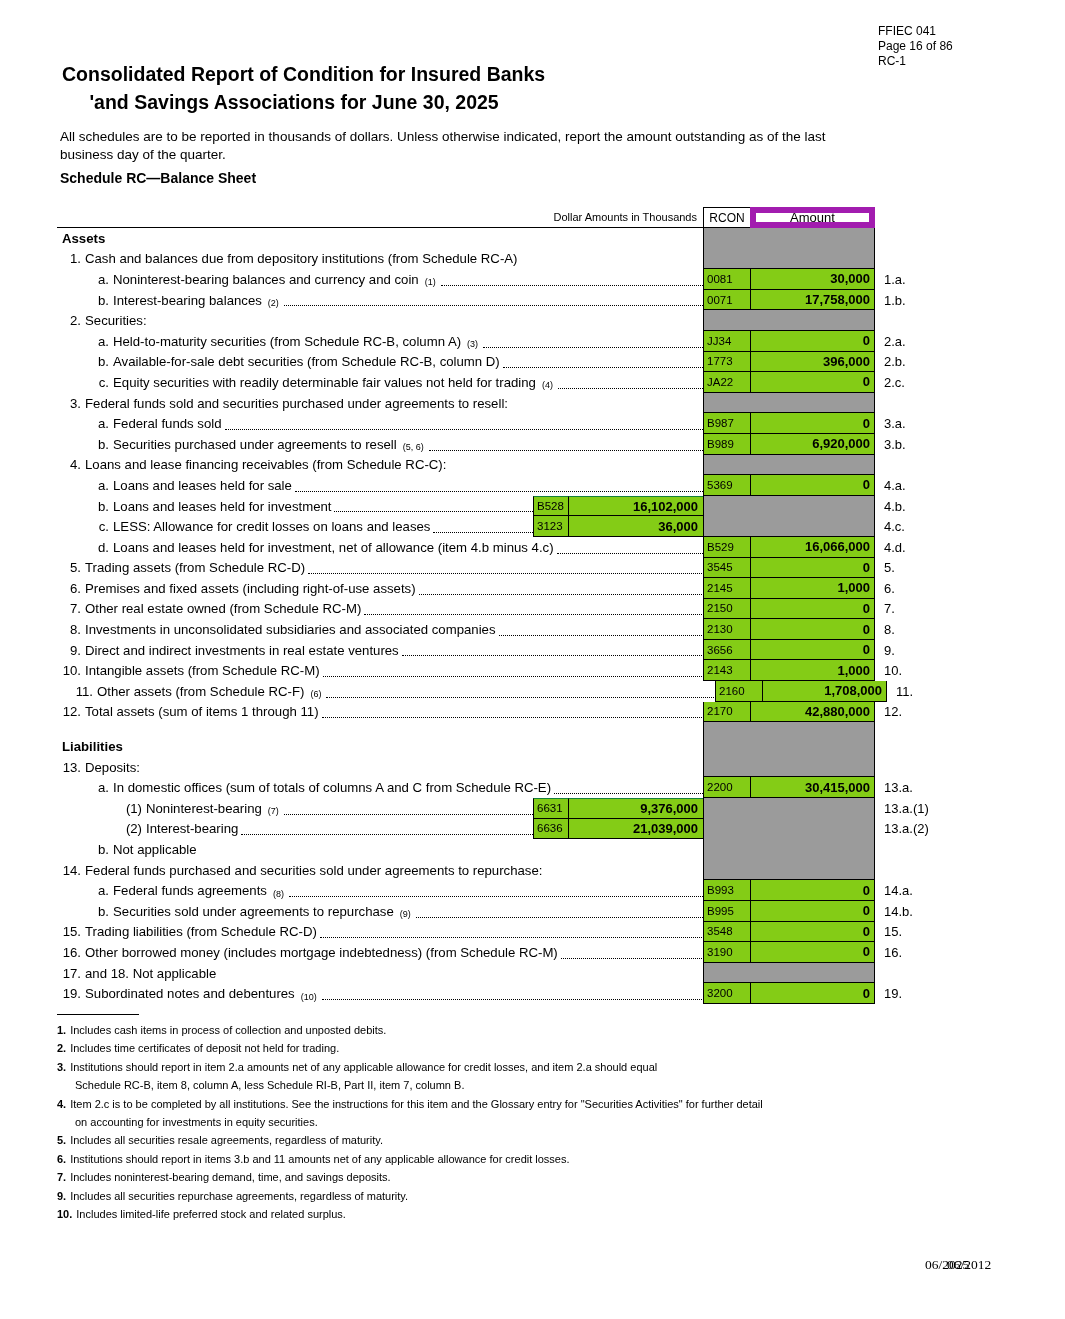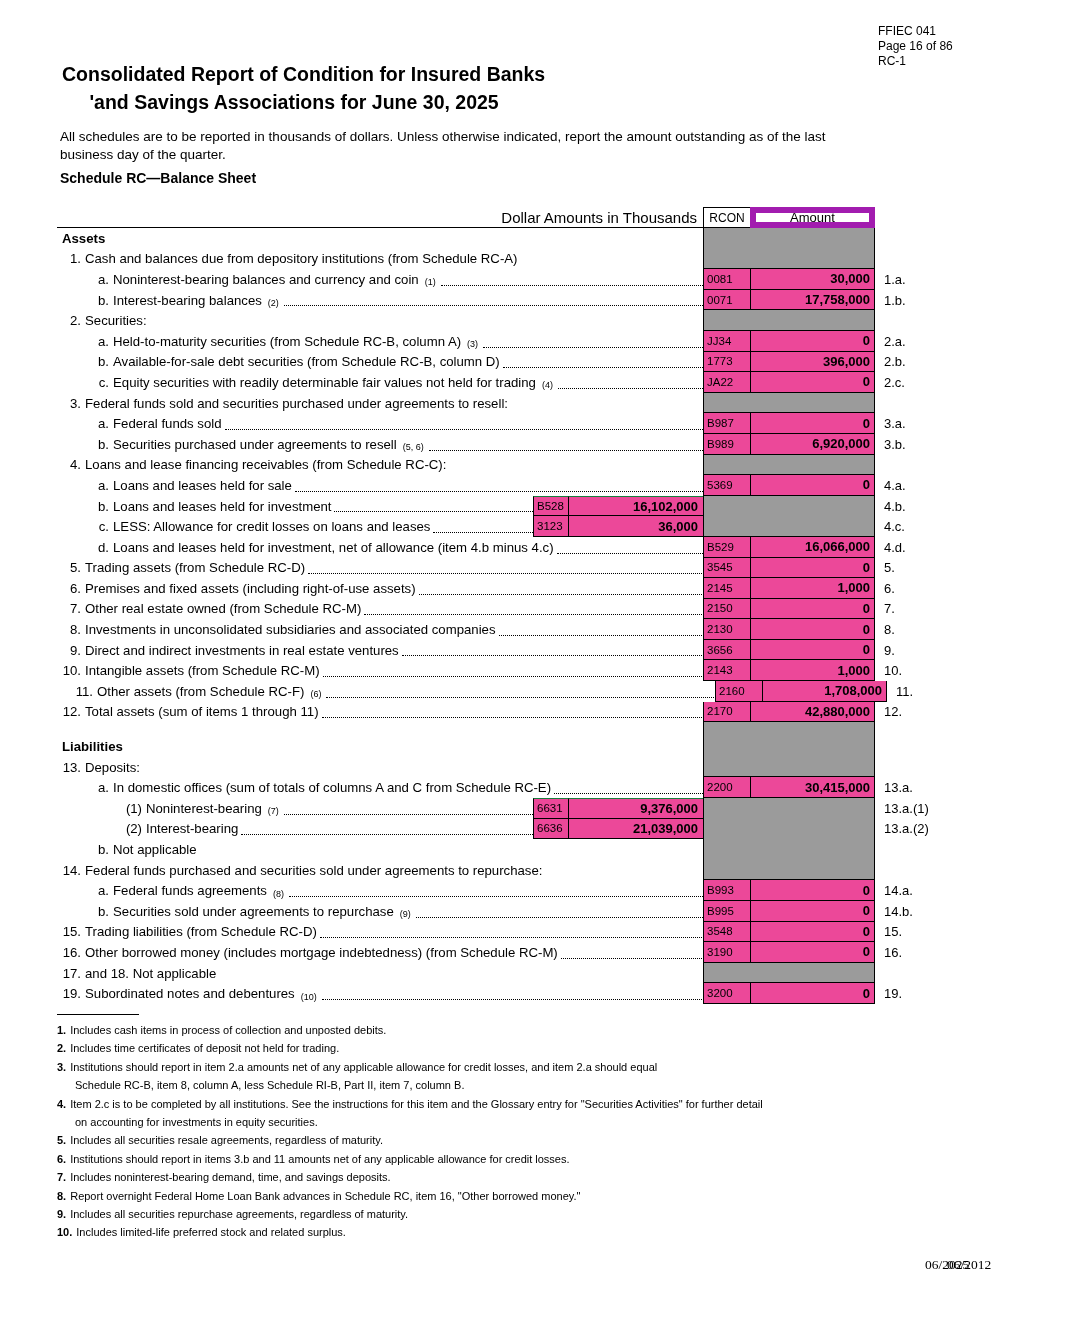--- a/index.html
+++ b/index.html
@@ -8,38 +8,38 @@
   .ffiec-block{position:absolute;left:878px;top:24px;font-size:12px;line-height:15px;}
   .title{position:absolute;left:62px;top:60px;font-size:19.5px;font-weight:bold;line-height:28px;text-align:center;}
   .title .t2{margin-left:-19px;}
   .intro{position:absolute;left:60px;top:128px;width:812px;font-size:13.5px;line-height:18px;}
   .schedule-title{position:absolute;left:60px;top:170px;font-size:14px;font-weight:bold;}
 
   .rc-table{position:absolute;left:57px;top:207px;width:818px;}
   .hdr-row{position:relative;width:818px;height:21px;}
   .hdr-row>div{position:absolute;top:0;height:100%;box-sizing:border-box;display:flex;align-items:center;}
   .hdr-left{left:0;width:646px;justify-content:flex-end;padding-right:6px;
-            border-bottom:1px solid #000;font-size:15px;}
+            border-bottom:1px solid #000;font-size:11px;}
   .hdr-code{left:646px;width:47px;justify-content:center;font-size:12px;
             border:1px solid #000;border-right:none;}
   .hdr-amt{left:693px;width:125px;justify-content:center;font-size:13px;border:6px solid #a21caf;}
 
   .row{position:relative;width:818px;font-size:13.2px;}
   .desc{position:absolute;left:0;top:0;height:100%;width:646px;display:flex;align-items:center;
         white-space:nowrap;overflow:hidden;}
   .desc.w-narrow{width:476px;}
   .num{flex:none;text-align:right;margin-right:4px;}
   .i1 .num{width:24px;}
   .i2{padding-left:39px;}.i2 .num{width:13px;}
   .i3{padding-left:63px;}.i3 .num{width:22px;}
   .section .label{font-weight:bold;padding-left:5px;}
   .sup{font-size:9px;position:relative;top:3px;margin:0 2px 0 6px;flex:none;}
   .dots{flex:1 1 auto;min-width:0;align-self:flex-end;border-bottom:1.5px dotted #000;
         margin:0 1px 4px 3px;}
-  .cell{position:absolute;top:0;height:100%;box-sizing:border-box;display:flex;align-items:center;background:#ec4899;}
+  .cell{position:absolute;top:0;height:100%;box-sizing:border-box;display:flex;align-items:center;background:#84cc16;}
   .code-cell{left:646px;width:47px;border-left:1px solid #000;border-bottom:1px solid #000;
              font-size:11.5px;padding-left:3px;}
   .amt-cell{left:693px;width:125px;border-left:1px solid #000;border-right:1px solid #000;
             border-bottom:1px solid #000;justify-content:flex-end;padding-right:4px;
             font-weight:bold;font-size:13px;}
   .inner-code{left:476px;width:35px;border-left:1px solid #000;border-bottom:1px solid #000;
               font-size:11.5px;padding-left:3px;}
   .inner-amt{left:511px;width:135px;border-left:1px solid #000;border-bottom:1px solid #000;
              justify-content:flex-end;padding-right:5px;font-weight:bold;font-size:13px;}
   .it{border-top:1px solid #15803d;}
@@ -462,23 +462,20 @@
       <div class="footnote">
         <div class="fn-line"><span class="fn-num">5.</span><span>Includes all securities resale agreements, regardless of maturity.</span></div>
       </div>
       <div class="footnote">
         <div class="fn-line"><span class="fn-num">6.</span><span>Institutions should report in items 3.b and 11 amounts net of any applicable allowance for credit losses.</span></div>
       </div>
       <div class="footnote">
         <div class="fn-line"><span class="fn-num">7.</span><span>Includes noninterest-bearing demand, time, and savings deposits.</span></div>
       </div>
       <div class="footnote">
-        <div class="fn-line"><span class="fn-num">8.</span><span>Report overnight Federal Home Loan Bank advances in Schedule RC, item 16, "Other borrowed money."</span></div>
-      </div>
-      <div class="footnote">
         <div class="fn-line"><span class="fn-num">9.</span><span>Includes all securities repurchase agreements, regardless of maturity.</span></div>
       </div>
       <div class="footnote">
         <div class="fn-line"><span class="fn-num">10.</span><span>Includes limited-life preferred stock and related surplus.</span></div>
       </div>
     </div>
 
   <span class="date d1">06/2025</span>
   <span class="date d2">06/2012</span>
 </div>

